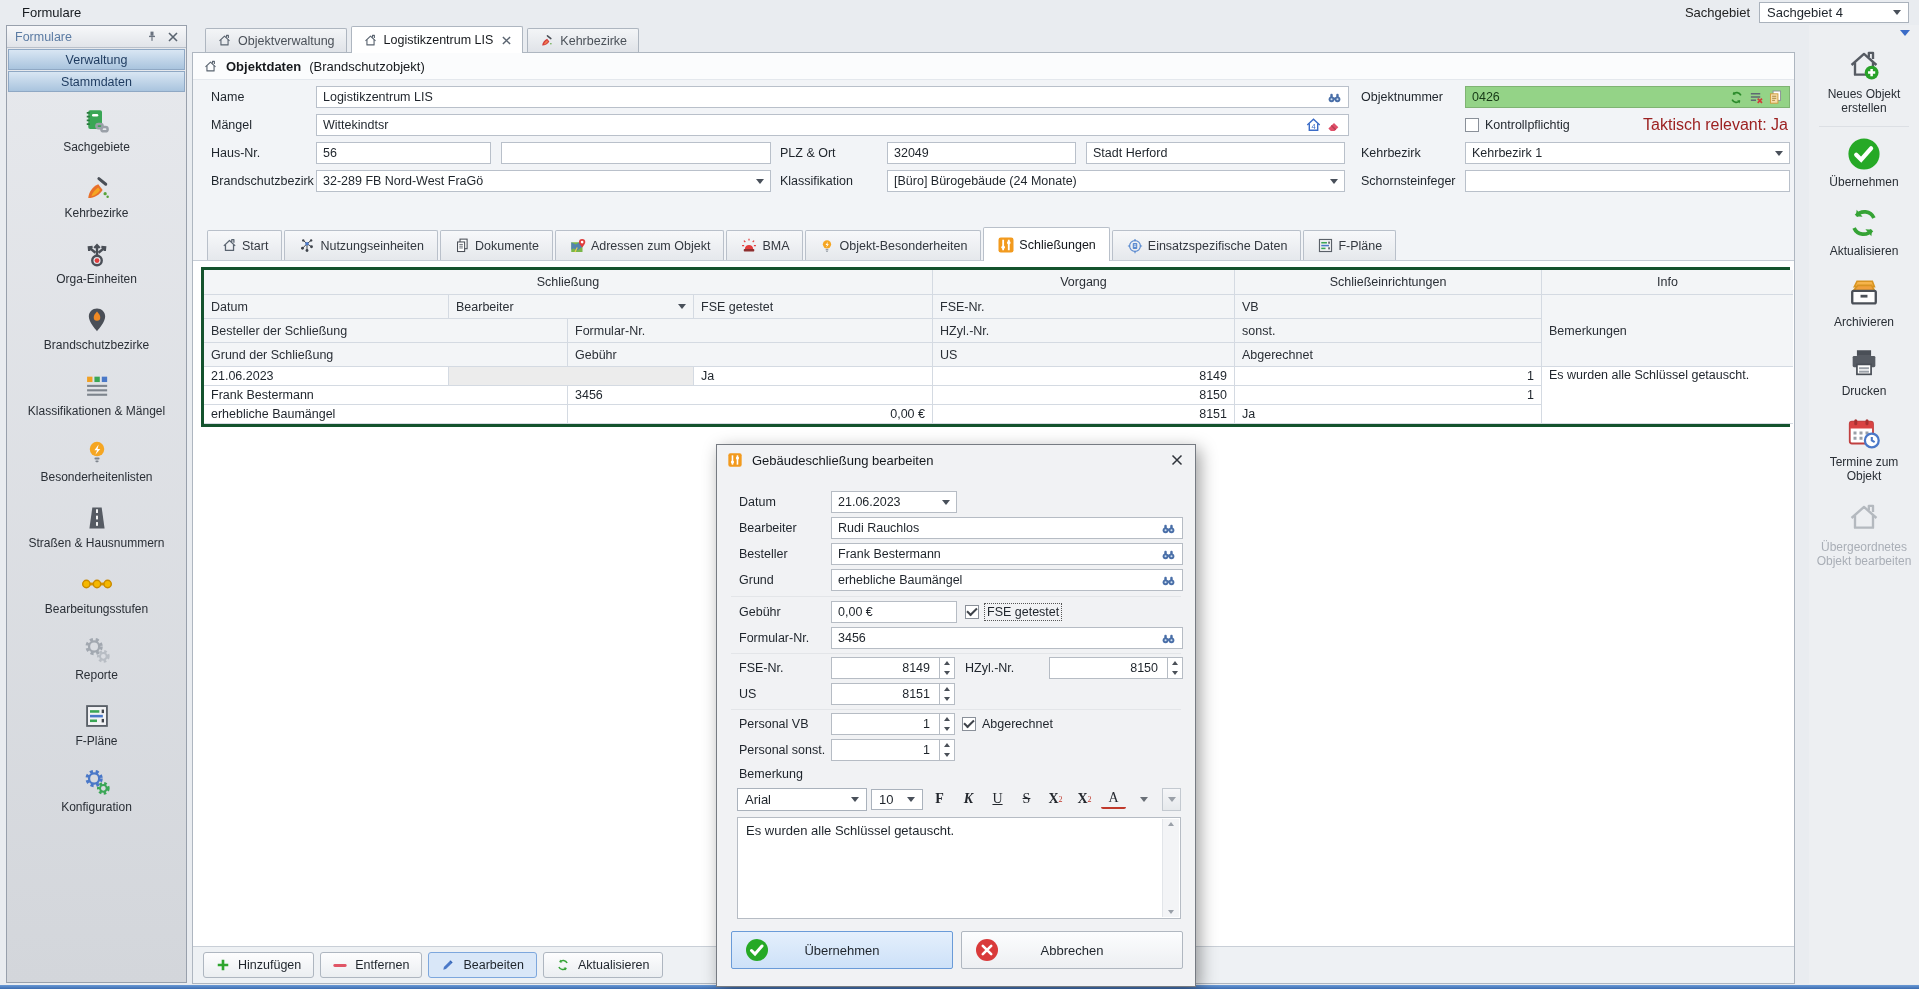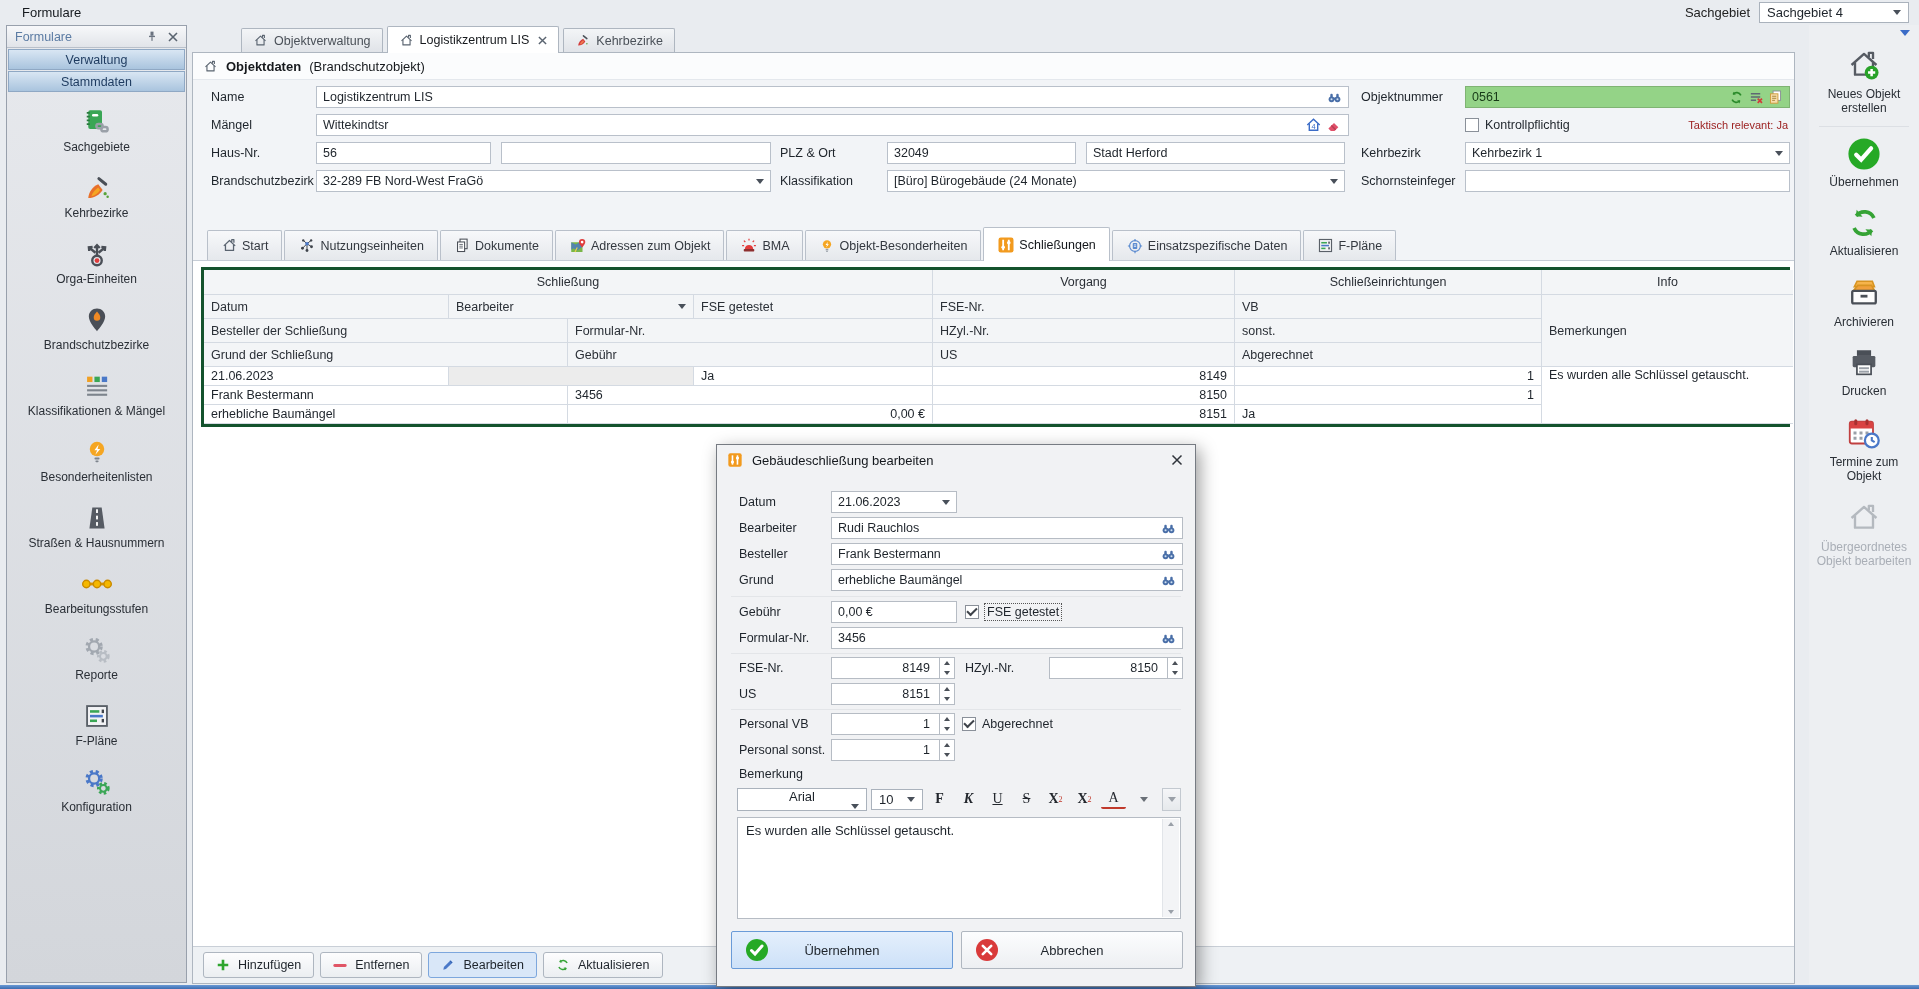--- a/index.html
+++ b/index.html
@@ -31,38 +31,38 @@
   
   .right-bar{position:absolute;right:0;top:25px;width:110px;bottom:5px;background:#edeff2;padding-top:14px;}
   .rb-caret{position:absolute;top:5px;right:9px;width:0;height:0;border-left:5px solid transparent;border-right:5px solid transparent;border-top:6px solid #3b6cc7;cursor:pointer;}
   .rb-item{display:flex;flex-direction:column;align-items:center;gap:4px;padding:8px 5px 9px;cursor:pointer;}
   .rb-item .lbl{font-size:12px;color:#2a2f36;text-align:center;line-height:14px;}
   .rb-item.disabled{cursor:default;}
   .rb-item.disabled .lbl{color:#a9aeb6;}
   .rb-sep{height:1px;background:#dcdfe4;margin:2px 10px;}
 
   
-  .content{position:absolute;left:192px;top:25px;width:1603px;bottom:5px;padding-left:36px;}
+  .content{position:absolute;left:192px;top:25px;width:1603px;bottom:5px;}
   .doc-tabbar{height:27px;display:flex;align-items:flex-end;padding-left:13px;}
   .doc-tab{height:24px;display:flex;align-items:center;gap:6px;padding:0 11px;background:linear-gradient(#f3f5f7,#e0e3e8);border:1px solid #aeb6c0;border-bottom:none;margin-right:4px;color:#4a5058;font-size:12.5px;border-radius:2px 2px 0 0;cursor:pointer;}
   .doc-tab.active{height:27px;background:#fff;color:#16191d;position:relative;z-index:3;margin-bottom:-1px;}
   .tab-close{display:flex;align-items:center;margin-left:3px;}
   .content-body{position:absolute;top:27px;left:0;right:0;bottom:0;background:#fff;border:1px solid #aeb6c0;display:flex;flex-direction:column;z-index:2;}
 
   .obj-header{height:27px;flex:none;background:#fbfcfd;border-bottom:1px solid #e4e8ed;display:flex;align-items:center;gap:8px;padding-left:10px;font-size:13px;color:#16191d;}
   .obj-header .suffix{font-weight:normal;}
 
   .form-area{position:relative;height:147px;flex:none;background:#f2f4f7;}
   .f-label{position:absolute;height:22px;line-height:22px;font-size:12.5px;color:#1e242b;white-space:nowrap;}
   .f-input{position:absolute;height:22px;background:#fff;border:1px solid #b9c0ca;display:flex;align-items:center;gap:4px;padding:0 6px;font-size:12.5px;}
   .f-combo{cursor:pointer;}
   .f-input .val{flex:1;white-space:nowrap;overflow:hidden;}
   .green-field{background:#94d387;border-color:#7fb373;color:#173a17;}
   .icon-btn{display:flex;align-items:center;justify-content:center;cursor:pointer;flex:none;}
-  .taktisch{position:absolute;right:6px;top:34px;height:22px;line-height:22px;color:#9c2121;font-size:11px;}
+  .taktisch{position:absolute;right:6px;top:34px;height:22px;line-height:22px;color:#9c2121;font-size:16px;}
   .cb{width:14px;height:14px;background:#fff;border:1px solid #8a9099;display:inline-flex;align-items:center;justify-content:center;flex:none;cursor:pointer;}
   .cb.checked::after{content:"";width:8px;height:4px;border-left:2px solid #3f444b;border-bottom:2px solid #3f444b;transform:rotate(-45deg) translate(1px,-1px);}
   .cb-row{position:absolute;display:flex;align-items:center;gap:6px;height:22px;font-size:12.5px;}
 
   .inner-tabs{height:34px;flex:none;background:#f2f4f7;display:flex;align-items:flex-end;padding-left:14px;border-bottom:1px solid #c6cdd6;}
   .inner-tab{height:30px;display:flex;align-items:center;gap:4px;padding:0 13px;border:1px solid #b9c0ca;border-bottom:none;background:linear-gradient(#f7f8fa,#e5e8ec);margin-right:2px;font-size:12.5px;color:#33383f;border-radius:2px 2px 0 0;cursor:pointer;white-space:nowrap;}
   .inner-tab.active{background:#fff;height:34px;margin-bottom:-1px;position:relative;z-index:2;color:#13161a;}
 
   
   .tbl{display:flex;margin:6px 6px 0 8px;font-size:12.5px;border:3px solid #14532d;width:1589px;flex:none;}
@@ -93,21 +93,21 @@
   .dlg-input .val{flex:1;white-space:nowrap;overflow:hidden;}
   .spinbox{padding:0;}
   .spinbox .val{text-align:right;padding:0 5px;}
   .spin{width:15px;align-self:stretch;border-left:1px solid #b6bcc4;display:flex;flex-direction:column;flex:none;}
   .spin>div{flex:1;display:flex;align-items:center;justify-content:center;cursor:pointer;}
   .tri-up{width:0;height:0;border-left:3.5px solid transparent;border-right:3.5px solid transparent;border-bottom:4.5px solid #4a5058;}
   .tri-down{width:0;height:0;border-left:3.5px solid transparent;border-right:3.5px solid transparent;border-top:4.5px solid #4a5058;}
   .dlg-cbrow{position:absolute;display:flex;align-items:center;gap:6px;height:22px;font-size:12.5px;}
   .focus-dotted{outline:1px dotted #555;padding:1px 2px;}
   .rt-toolbar{position:absolute;left:20px;right:14px;top:340px;height:28px;display:flex;align-items:center;gap:4px;}
-  .rt-combo{height:23px;width:130px;flex-direction:column;}
+  .rt-combo{height:23px;width:130px;}
   .rt-size{width:52px;}
   .rt-btn{width:25px;height:23px;display:flex;align-items:center;justify-content:center;font-family:"Liberation Serif",serif;font-size:14px;color:#23272d;cursor:pointer;border-radius:2px;}
   .rt-more{margin-left:auto;width:19px;height:23px;background:linear-gradient(#f5f6f8,#e6e9ec);border:1px solid #c3c9d0;display:flex;align-items:center;justify-content:center;cursor:pointer;}
   .rt-more .carat{margin:0;border-top-color:#9aa0a8;}
   .dlg-textarea{position:absolute;left:20px;right:14px;top:372px;height:102px;background:#fff;border:1px solid #b6bcc4;font-size:13px;padding:5px 24px 5px 8px;cursor:text;}
   .ta-scroll{position:absolute;top:1px;bottom:1px;right:1px;width:17px;background:#f3f4f6;border-left:1px solid #e2e5e9;display:flex;flex-direction:column;justify-content:space-between;align-items:center;padding:3px 0;}
   .ta-scroll .tri-up{border-bottom-color:#9aa0a8;}
   .ta-scroll .tri-down{border-top-color:#9aa0a8;}
   .dlg-btn{position:absolute;top:486px;height:38px;display:flex;align-items:center;justify-content:center;font-size:13px;border-radius:2px;cursor:pointer;}
   .dlg-btn .bicon{position:absolute;left:13px;display:flex;}
@@ -364,21 +364,21 @@
                 <rect x="6.4" y="8.6" width="3.2" height="2.6" fill="#4a6fa8"></rect>
                 <circle cx="4.6" cy="10.6" r="3.3" fill="#4a6fa8"></circle>
                 <circle cx="11.4" cy="10.6" r="3.3" fill="#4a6fa8"></circle>
                 <circle cx="4.6" cy="10.6" r="1.2" fill="#cfe0f2"></circle>
                 <circle cx="11.4" cy="10.6" r="1.2" fill="#cfe0f2"></circle>
               </svg>
             </span>
         </div>
         <span class="f-label" style="left:1168px;top:6px">Objektnummer</span>
         <div class="f-input green-field" style="left:1272px;top:6px;width:325px">
-          <span class="val">0561</span>
+          <span class="val">0426</span>
           <span class="icon-btn">
               <svg width="15" height="15" viewBox="0 0 24 24" fill="none">
                 <path d="M19 8.5A7.3 7.3 0 0 0 6.5 7" stroke="#2a8a2a" stroke-width="2.6"></path>
                 <path d="M6.8 2.6 6.3 7.3 11 7.6z" fill="#2a8a2a"></path>
                 <path d="M5 15.5A7.3 7.3 0 0 0 17.5 17" stroke="#2a8a2a" stroke-width="2.6"></path>
                 <path d="M17.2 21.4l.5-4.7-4.7-.3z" fill="#2a8a2a"></path>
               </svg>
             </span>
           <span class="icon-btn">
               <svg width="16" height="15" viewBox="0 0 16 16">

